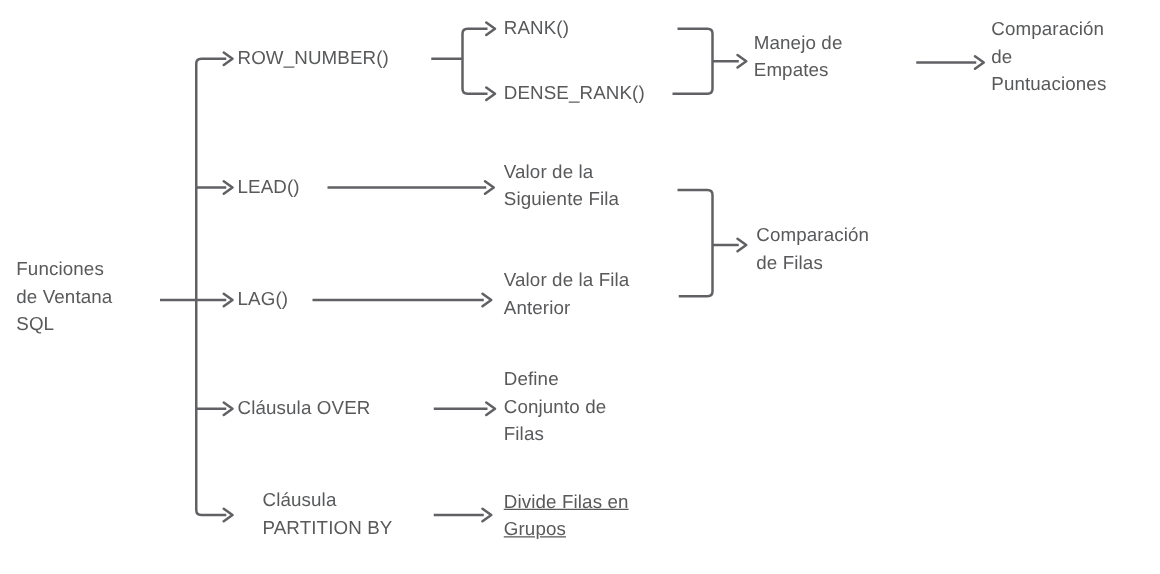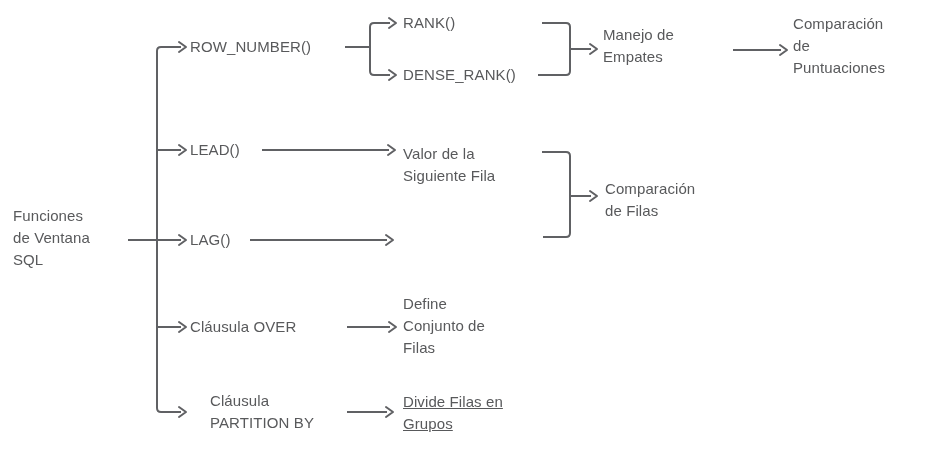--- a/index.html
+++ b/index.html
@@ -35,21 +35,21 @@
   svg.connectors path.chev { stroke-linecap: round; }
 
   
   .n-root      { left: 13px;  top: 205px; }
   .n-rownum    { left: 190px; top: 36px;  }
   .n-rank      { left: 403px; top: 12px;  }
   .n-dense     { left: 403px; top: 64px;  }
   .n-manejo    { left: 603px; top: 24px;  }
   .n-comppunt  { left: 793px; top: 13px;  }
   .n-lead      { left: 190px; top: 139px; }
-  .n-valsig    { left: 403px; top: 127px; margin-top: 16px; }
+  .n-valsig    { left: 403px; top: 127px; }
   .n-lag       { left: 190px; top: 229px; }
   .n-valant    { left: 403px; top: 214px; }
   .n-compfilas { left: 605px; top: 178px; }
   .n-over      { left: 190px; top: 316px; }
   .n-define    { left: 403px; top: 293px; }
   .n-partition { left: 190px; top: 390px; margin-left: 20px; }
   .n-divide    { left: 403px; top: 391px; text-decoration: underline; }
 </style>
 </head>
 <body>
@@ -104,20 +104,22 @@
   <div class="node n-dense">DENSE_RANK()</div>
   <div class="node n-manejo">Manejo de
 Empates</div>
   <div class="node n-comppunt">Comparación
 de
 Puntuaciones</div>
   <div class="node n-lead">LEAD()</div>
   <div class="node n-valsig">Valor de la
 Siguiente Fila</div>
   <div class="node n-lag">LAG()</div>
+  <div class="node n-valant">Valor de la Fila
+Anterior</div>
   <div class="node n-compfilas">Comparación
 de Filas</div>
   <div class="node n-over">Cláusula OVER</div>
   <div class="node n-define">Define
 Conjunto de
 Filas</div>
   <div class="node n-partition">Cláusula
 PARTITION BY</div>
   <div class="node n-divide">Divide Filas en
 Grupos</div>

